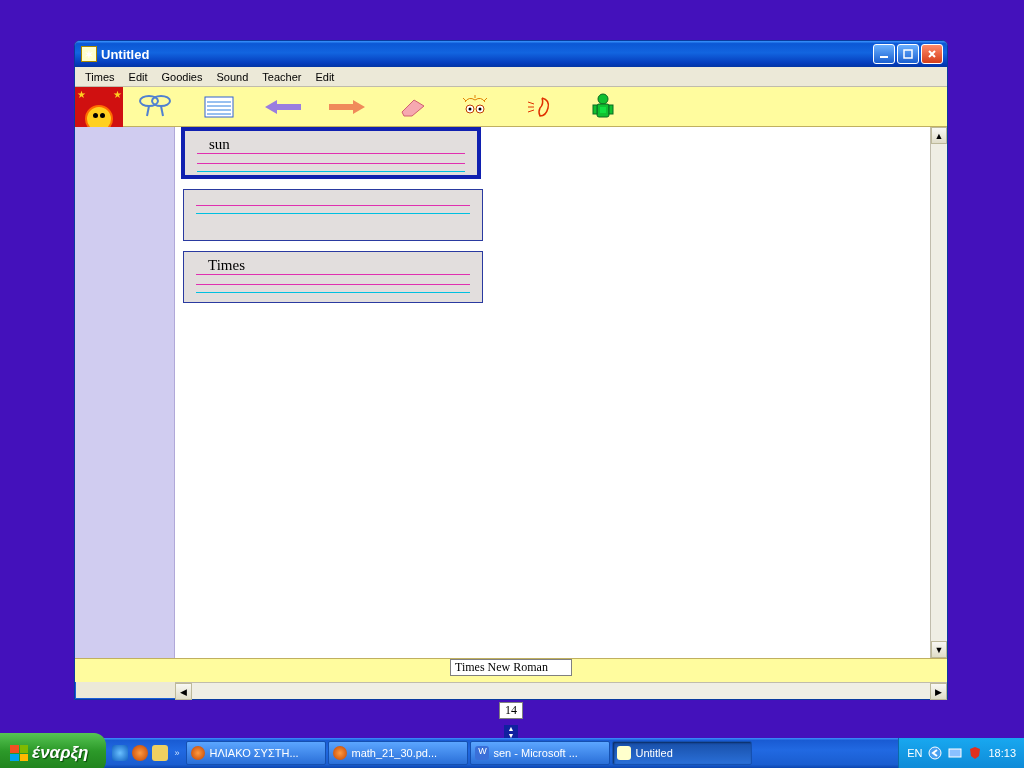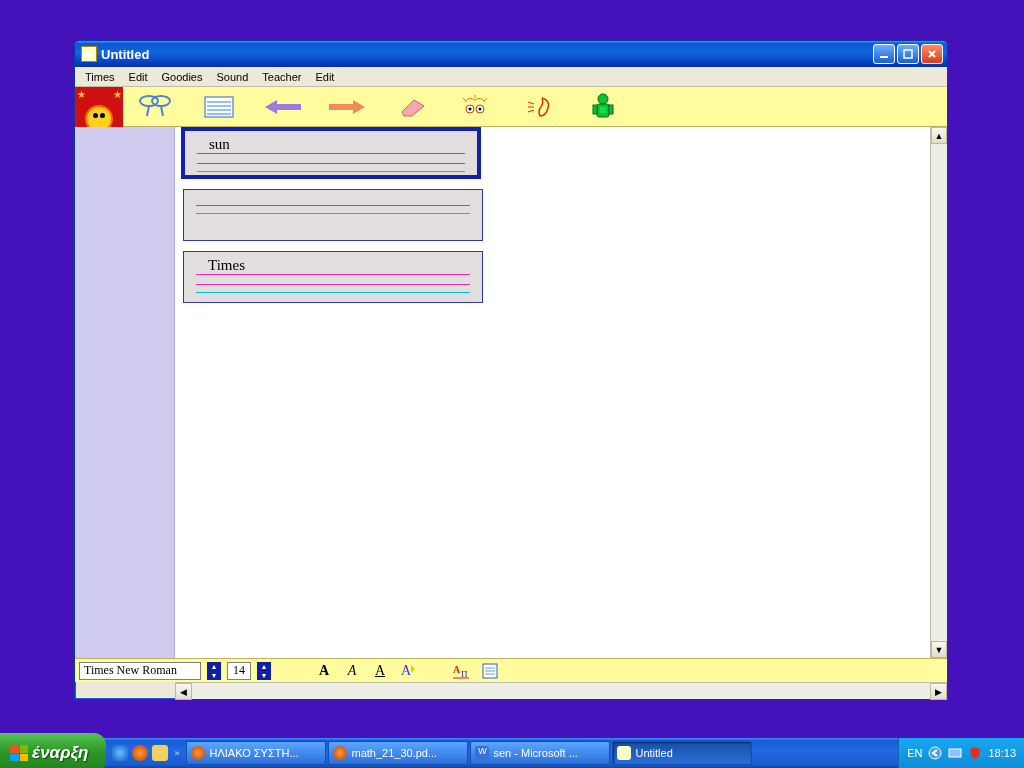--- a/index.html
+++ b/index.html
@@ -46,21 +46,21 @@
   .left-panel {width:100px;background:#d0ccf0;border-right:1px solid #b0a8d8;}
   .canvas {flex:1;background:#fff;position:relative;overflow:hidden;}
   .scroll-v {width:17px;background:#ece9d8;border-left:1px solid #c0bcac;display:flex;flex-direction:column;}
   .sbtn{height:17px;background:linear-gradient(#f8f8f4,#e0ddc8);border:1px solid #bdb99a;display:flex;align-items:center;justify-content:center;font-size:9px;}
   .strack{flex:1;background:#efeee4;}
   .card {position:absolute;width:300px;height:52px;background:#e2dedd;border:1px solid #2a3aa0;padding:6px 12px 4px;}
   .card.sel{border:4px solid #1020b0;}
   .card .line1{border-bottom:1px solid #e030b0;height:17px;display:flex;align-items:flex-end;padding-left:12px;font-family:'Times New Roman',serif;font-size:15px;}
   .card .line2{border-bottom:1px solid #e030b0;height:10px;}
   .card .line3{border-bottom:1px solid #00c0e0;height:8px;}
-  .status {height:24px;background:#fffc9e;border-top:1px solid #c0b060;display:flex;align-items:center;padding:0 4px;gap:6px;}
+  .status {height:24px;background:#fffc9e;border-top:1px solid #c0b060;display:flex;align-items:center;padding:0 4px;gap:6px;flex-direction:column;}
   .font-box{background:#fff;border:1px solid #808080;height:18px;padding:0 4px;display:flex;align-items:center;font-family:'Times New Roman',serif;font-size:12px;}
   .spinner{width:14px;height:18px;background:#1020a0;display:flex;flex-direction:column;}
   .spinner div{flex:1;display:flex;align-items:center;justify-content:center;color:#fff;font-size:7px;}
   .style-btn{width:22px;height:18px;display:flex;align-items:center;justify-content:center;font-family:'Times New Roman',serif;font-size:14px;}
   .scroll-h {height:17px;background:#ece9d8;border-top:1px solid #c0bcac;display:flex;margin-left:100px;}
   .scroll-h .strack{flex:1;}
   
   .taskbar {position:absolute;bottom:0;left:0;right:0;height:30px;background:linear-gradient(to bottom,#3f93ff 0%,#195bd3 8%,#2169e2 40%,#1a5dd0 88%,#0b45b0 100%);display:flex;align-items:center;color:#fff;}
   .start{height:40px;padding:0 18px 0 10px;background:linear-gradient(to bottom,#56c553 0%,#2c9929 45%,#1f7f1c 100%);border-radius:0 12px 12px 0;display:flex;align-items:center;font-weight:bold;font-style:italic;font-size:17px;text-shadow:1px 1px 1px #0a4a0a;gap:4px;}
   .start .winflag{width:18px;height:16px;display:grid;grid-template:1fr 1fr/1fr 1fr;gap:1px;}

